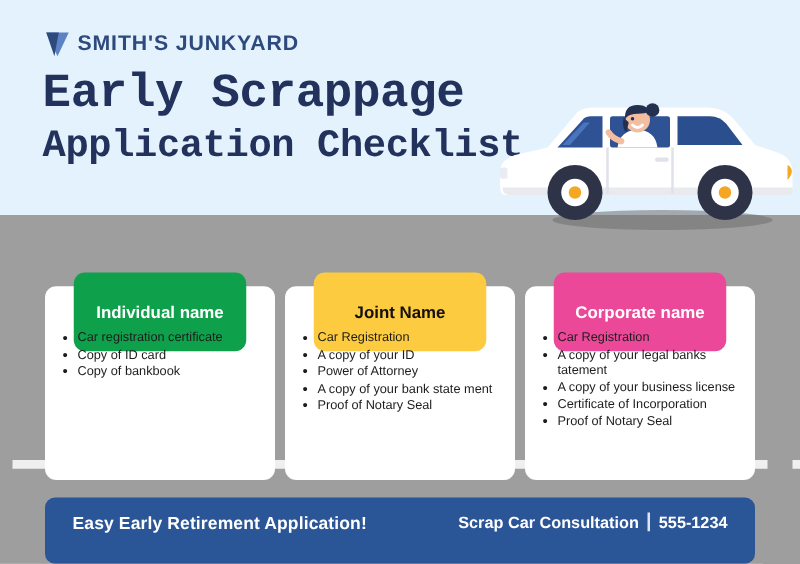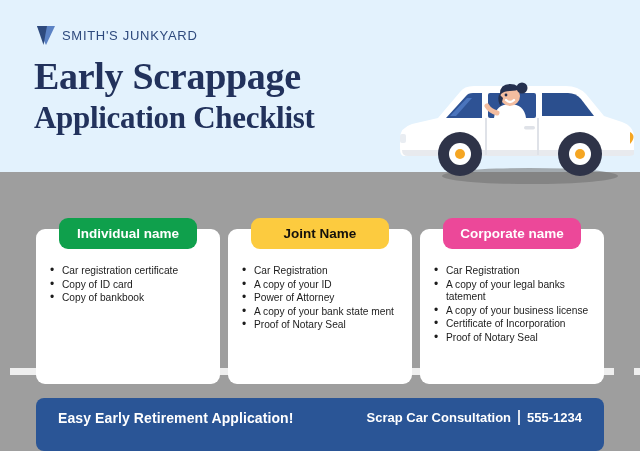--- a/index.html
+++ b/index.html
@@ -21,28 +21,28 @@
     overflow:hidden;
   }
 
   
   .logo {
     position:absolute; left:36px; top:24px;
     display:flex; align-items:center; gap:6px;
   }
   .logo-mark { width:20px; height:22px; display:block; }
   .logo-text {
-    font-size:13px; font-weight:normal; letter-spacing:.7px;
+    font-size:17px; font-weight:bold; letter-spacing:.7px;
     color:#2e4a7d;
   }
 
   
   .headline {
     position:absolute; left:34px; top:54px;
-    font-family:Liberation Serif, serif;
+    font-family:Liberation Mono, monospace;
     color:#22325c;
     font-weight:bold;
     letter-spacing:-.3px;
   }
   .headline .l1 { display:block; font-size:38px; line-height:44px; }
   .headline .l2 { display:block; font-size:31px; line-height:40px; }
 
   
   .car-wrap {
     position:absolute; left:398px; top:58px;
@@ -70,21 +70,21 @@
     position:relative;
     flex:1 1 0;
     background:#ffffff;
     border-radius:9px;
     padding:36px 10px 10px 10px;
   }
   .card-pill {
     position:absolute; top:-11px; left:50%;
     transform:translateX(-50%);
     min-width:138px;
-    padding:8px 14px;
+    padding:24px 14px;
     border-radius:9px;
     text-align:center;
     font-size:13.5px; font-weight:bold;
     white-space:nowrap;
   }
   .card-list {
     list-style:none;
     margin:0; padding:0;
   }
   .card-list li {

